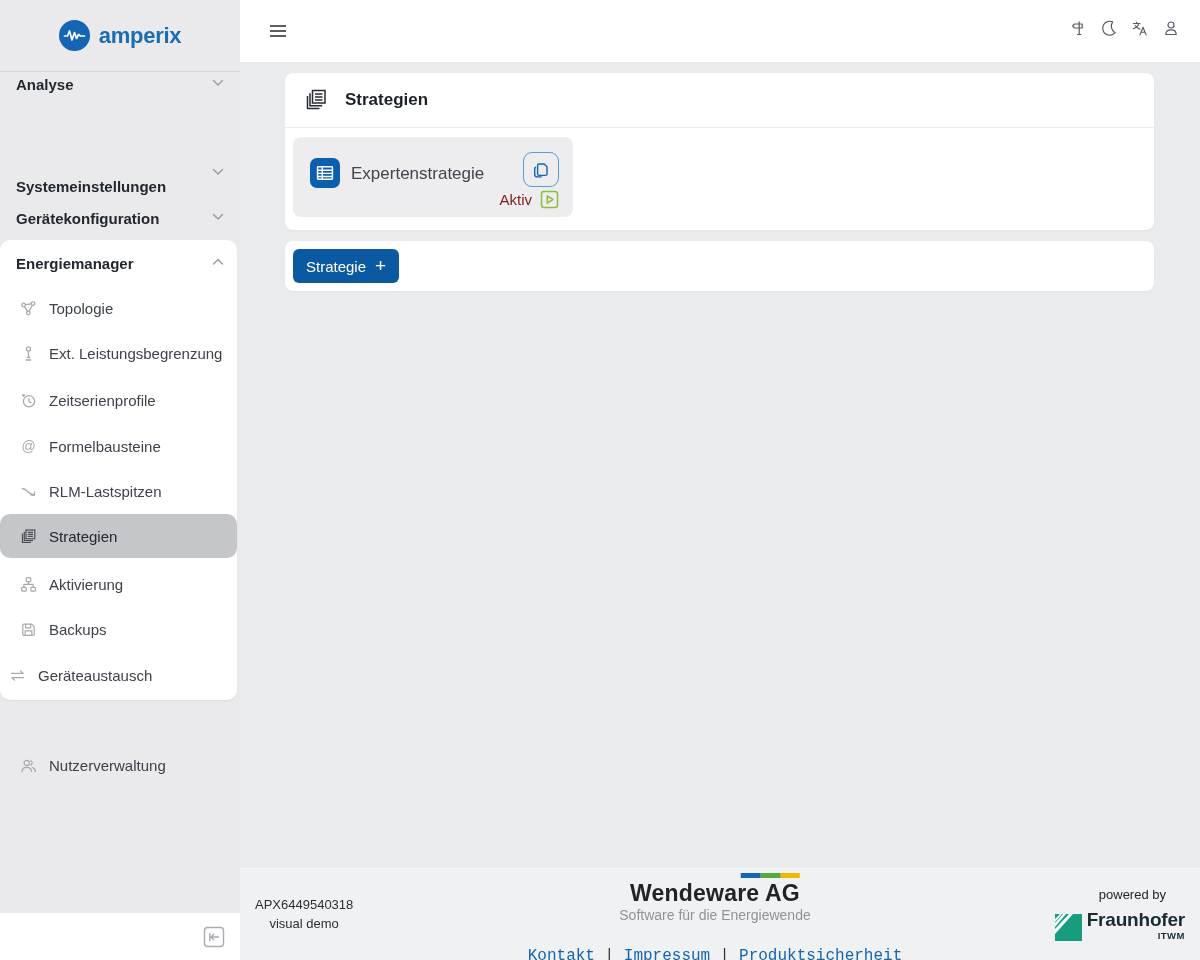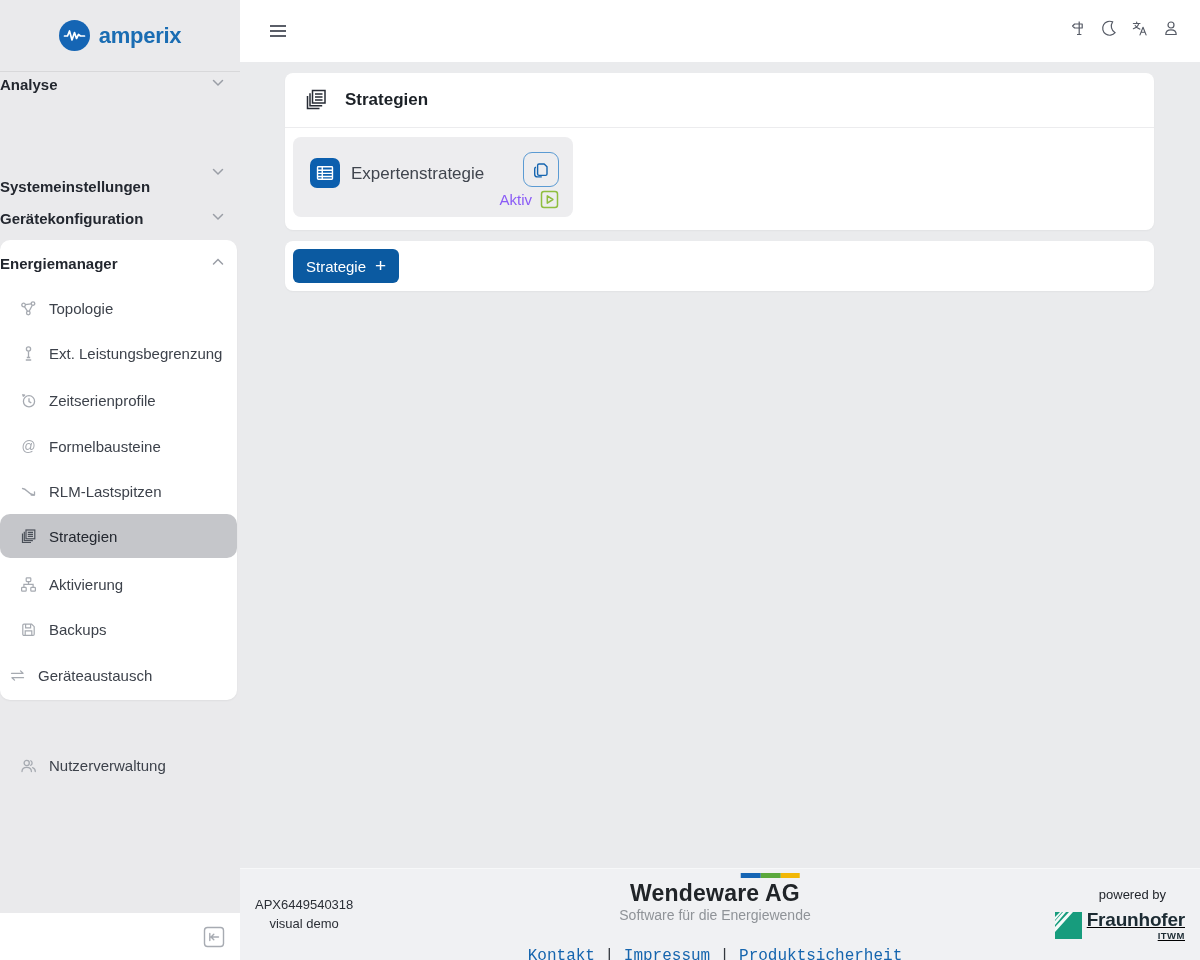--- a/index.html
+++ b/index.html
@@ -6,21 +6,21 @@
   html,body { width:1200px; height:960px; font-family:"Liberation Sans", sans-serif; background:#fff; overflow:hidden; }
   .app { display:flex; width:1200px; height:960px; }
 
   
   .sidebar { position:relative; width:240px; flex-shrink:0; background:#eaeaec; height:960px; }
   .sidebar-logo { height:72px; display:flex; align-items:center; justify-content:center; gap:9px; border-bottom:1px solid #d8d8da; }
   .logo-circle { width:31px; height:31px; }
   .logo-text { font-size:22px; font-weight:700; color:#1a6db3; letter-spacing:-0.3px; }
 
   .nav-row { position:absolute; left:0; width:237px; height:44px; display:flex; align-items:center; cursor:pointer; }
-  .sec-head { font-weight:700; font-size:15px; color:#23272f; }
+  .sec-head { padding-left:16px; font-weight:700; font-size:15px; color:#23272f; }
   .sec-head .chev { position:absolute; right:13px; top:17px; }
   .sub-item { padding-left:19px; font-size:15px; color:#3d424b; }
   .sub-item .nav-ico { width:18px; height:18px; margin-right:12px; display:flex; align-items:center; justify-content:center; flex-shrink:0; }
   .expanded-panel { position:absolute; top:240px; left:0; width:237px; height:460px; background:#ffffff; border-radius:10px; box-shadow:0 1px 2px rgba(0,0,0,0.05); }
   .selected-row { background:#c5c6ca; border-radius:10px; }
   .sidebar-bottom { position:absolute; top:913px; left:0; width:240px; height:47px; background:#fff; }
   .collapse-btn { position:absolute; right:15px; top:13px; width:22px; height:22px; cursor:pointer; }
 
   
   .main { flex:1; display:flex; flex-direction:column; }
@@ -35,40 +35,40 @@
   .card { position:absolute; background:#fff; border-radius:8px; box-shadow:0 1px 2px rgba(0,0,0,0.04); }
   .card-strategies { left:45px; top:11px; width:869px; height:157px; }
   .card-header { height:55px; display:flex; align-items:center; padding:0 19px; border-bottom:1px solid #ececee; }
   .card-title { margin-left:17px; font-size:17px; font-weight:700; color:#1c2127; }
 
   .strategy-item { position:absolute; left:8px; top:64px; width:280px; height:80px; background:#ededef; border-radius:8px; cursor:pointer; }
   .si-tile { position:absolute; left:17px; top:21px; width:30px; height:30px; background:#0c5fae; border-radius:7px; display:flex; align-items:center; justify-content:center; }
   .si-name { position:absolute; left:58px; top:27px; font-size:17px; color:#40454e; }
   .copy-btn { position:absolute; right:14px; top:15px; width:36px; height:35px; border:1px solid #5b9bd3; border-radius:9px; background:#ededef; display:flex; align-items:center; justify-content:center; cursor:pointer; }
   .si-status { position:absolute; right:14px; bottom:8px; display:flex; align-items:center; gap:8px; }
-  .status-text { font-size:15px; color:#8b5cf6;text-align:right; }
+  .status-text { font-size:15px; color:#7f1d1d;text-align:right; }
 
   .card-add { left:45px; top:179px; width:869px; height:50px; }
   .add-btn { position:absolute; left:8px; top:8px; height:34px; padding:0 13px; background:#0b5aa1; border:none; border-radius:6px; color:#fff; font-size:15px; font-family:"Liberation Sans",sans-serif; display:flex; align-items:center; gap:9px; cursor:pointer; }
   .add-plus { font-size:19px; font-weight:400; line-height:1; margin-top:-2px; }
 
   
   .footer { height:92px; background:#f0f1f3; position:relative; border-top:1px solid #f7f8f9; }
   .foot-left { position:absolute; left:15px; top:26px; text-align:center; font-size:13px; color:#2b2f36; line-height:19px; }
   .foot-center { position:absolute; left:50%; transform:translateX(-50%); margin-left:-5px; top:4px; display:flex; flex-direction:column; align-items:center; }
   .ww-logo { display:flex; flex-direction:column; }
   .ww-bar { width:59px; height:5px; display:flex; align-self:flex-end; margin-bottom:3px; }
   .ww-bar i { flex:1; }
   .ww-title { font-size:23px; font-weight:700; color:#202428; line-height:25px; letter-spacing:0.2px; }
   .ww-sub { font-size:14px; color:#8f9398; margin-top:1px; text-align:center; }
   .foot-links { margin-top:24px; font-size:16px; color:#33373d;font-family:Liberation Mono, monospace; }
   .foot-links a { color:#1565ae; text-decoration:underline; cursor:pointer; }
   .foot-right { position:absolute; right:15px; top:18px; display:flex; flex-direction:column; align-items:flex-end; }
   .powered { font-size:13px; color:#22262c; margin-right:19px; }
-  .fraunhofer { display:flex; align-items:center; gap:5px; margin-top:7px;text-decoration:underline; }
+  .fraunhofer { display:flex; align-items:flex-end; gap:5px; margin-top:7px; }
   .fh-text { display:flex; flex-direction:column; align-items:flex-end; }
   .fh-name { font-size:19px; font-weight:700; color:#1c2b33; line-height:21px; letter-spacing:-0.2px; }
   .fh-sub { font-size:9.5px; font-weight:700; color:#1c2b33; letter-spacing:0.5px; }
 </style>
 </head>
 <body>
 
 <div class="app">
 
   <aside class="sidebar">

